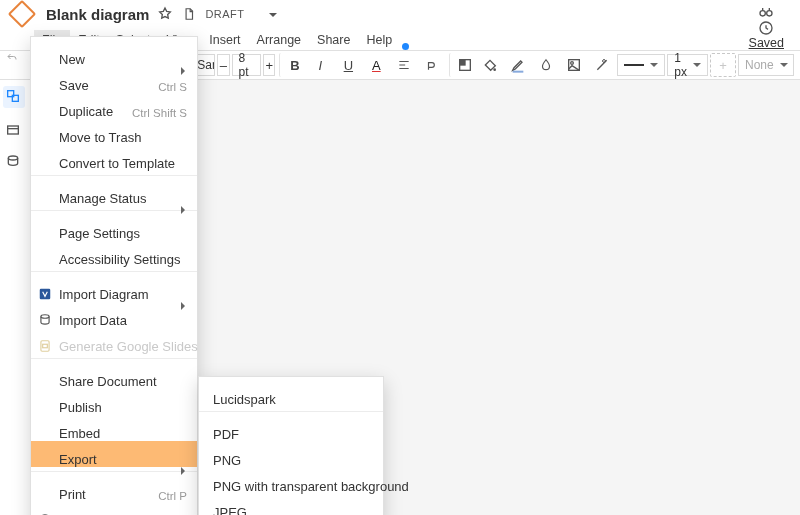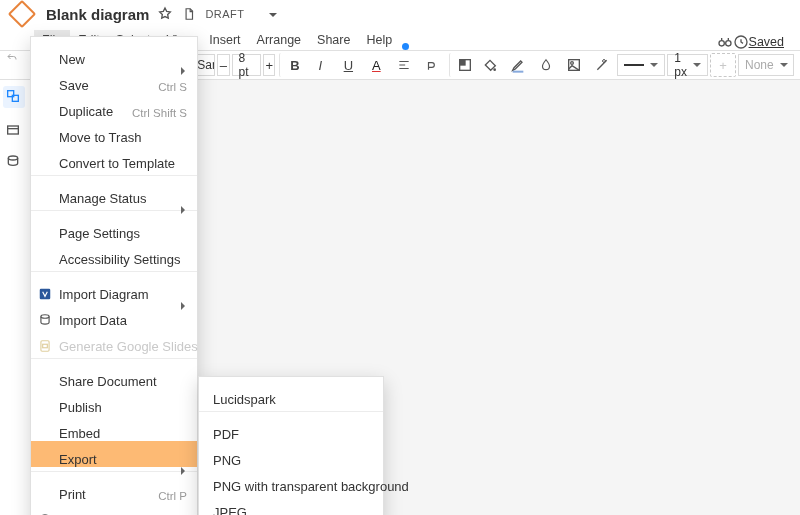--- a/index.html
+++ b/index.html
@@ -12,21 +12,21 @@
 .star-icon,.page-icon { width:16px; height:16px; display:inline-flex; align-items:center; justify-content:center; color:#555; }
 .status-pill { font-size:11px; letter-spacing:.5px; color:#555; }
 .caret-down::after { content:""; display:inline-block; border:4px solid transparent; border-top-color:#555; margin-left:16px; transform:translateY(2px); }
 
 
 .menubar { display:flex; align-items:flex-end; height:22px; padding:0 6px 0 34px; gap:0; font-size:12.5px; color:#444; }
 .menuitem { padding:3px 8px; cursor:default; }
 .menuitem.open { background:#e9e9e9; }
 .bluedot { width:7px;height:7px;border-radius:50%;background:#1e88ff;display:inline-block;margin-left:2px; }
 .spacer { flex:1; }
-.menuright { display:flex; align-items:center; gap:0; margin-right:10px; }
+.menuright { display:flex; align-items:center; gap:0; margin-right:10px;flex-direction:column; }
 .saved { text-decoration:underline; color:#333; }
 .binoc,.clock-icon { width:16px;height:16px; color:#555; }
 
 
 .toolbar { display:flex; align-items:center; height:30px; border-top:1px solid #e0e0e0; border-bottom:1px solid #e0e0e0; padding:0 6px; gap:2px; background:#fff; }
 .tbtn { min-width:26px; height:24px; display:flex; align-items:center; justify-content:center; border-radius:2px; color:#444; font-size:13px; }
 .tbtn.sep { border-left:1px solid #e3e3e3; margin-left:2px; padding-left:4px; }
 .tsel { height:22px; border:1px solid #d9d9d9; background:#fff; display:flex; align-items:center; padding:0 6px; font-size:12px; gap:6px; }
 .tsel .dd::after { content:""; border:4px solid transparent; border-top-color:#666; display:inline-block; transform:translateY(2px); }
 .fontbox { width:118px; overflow:hidden; white-space:nowrap; }

